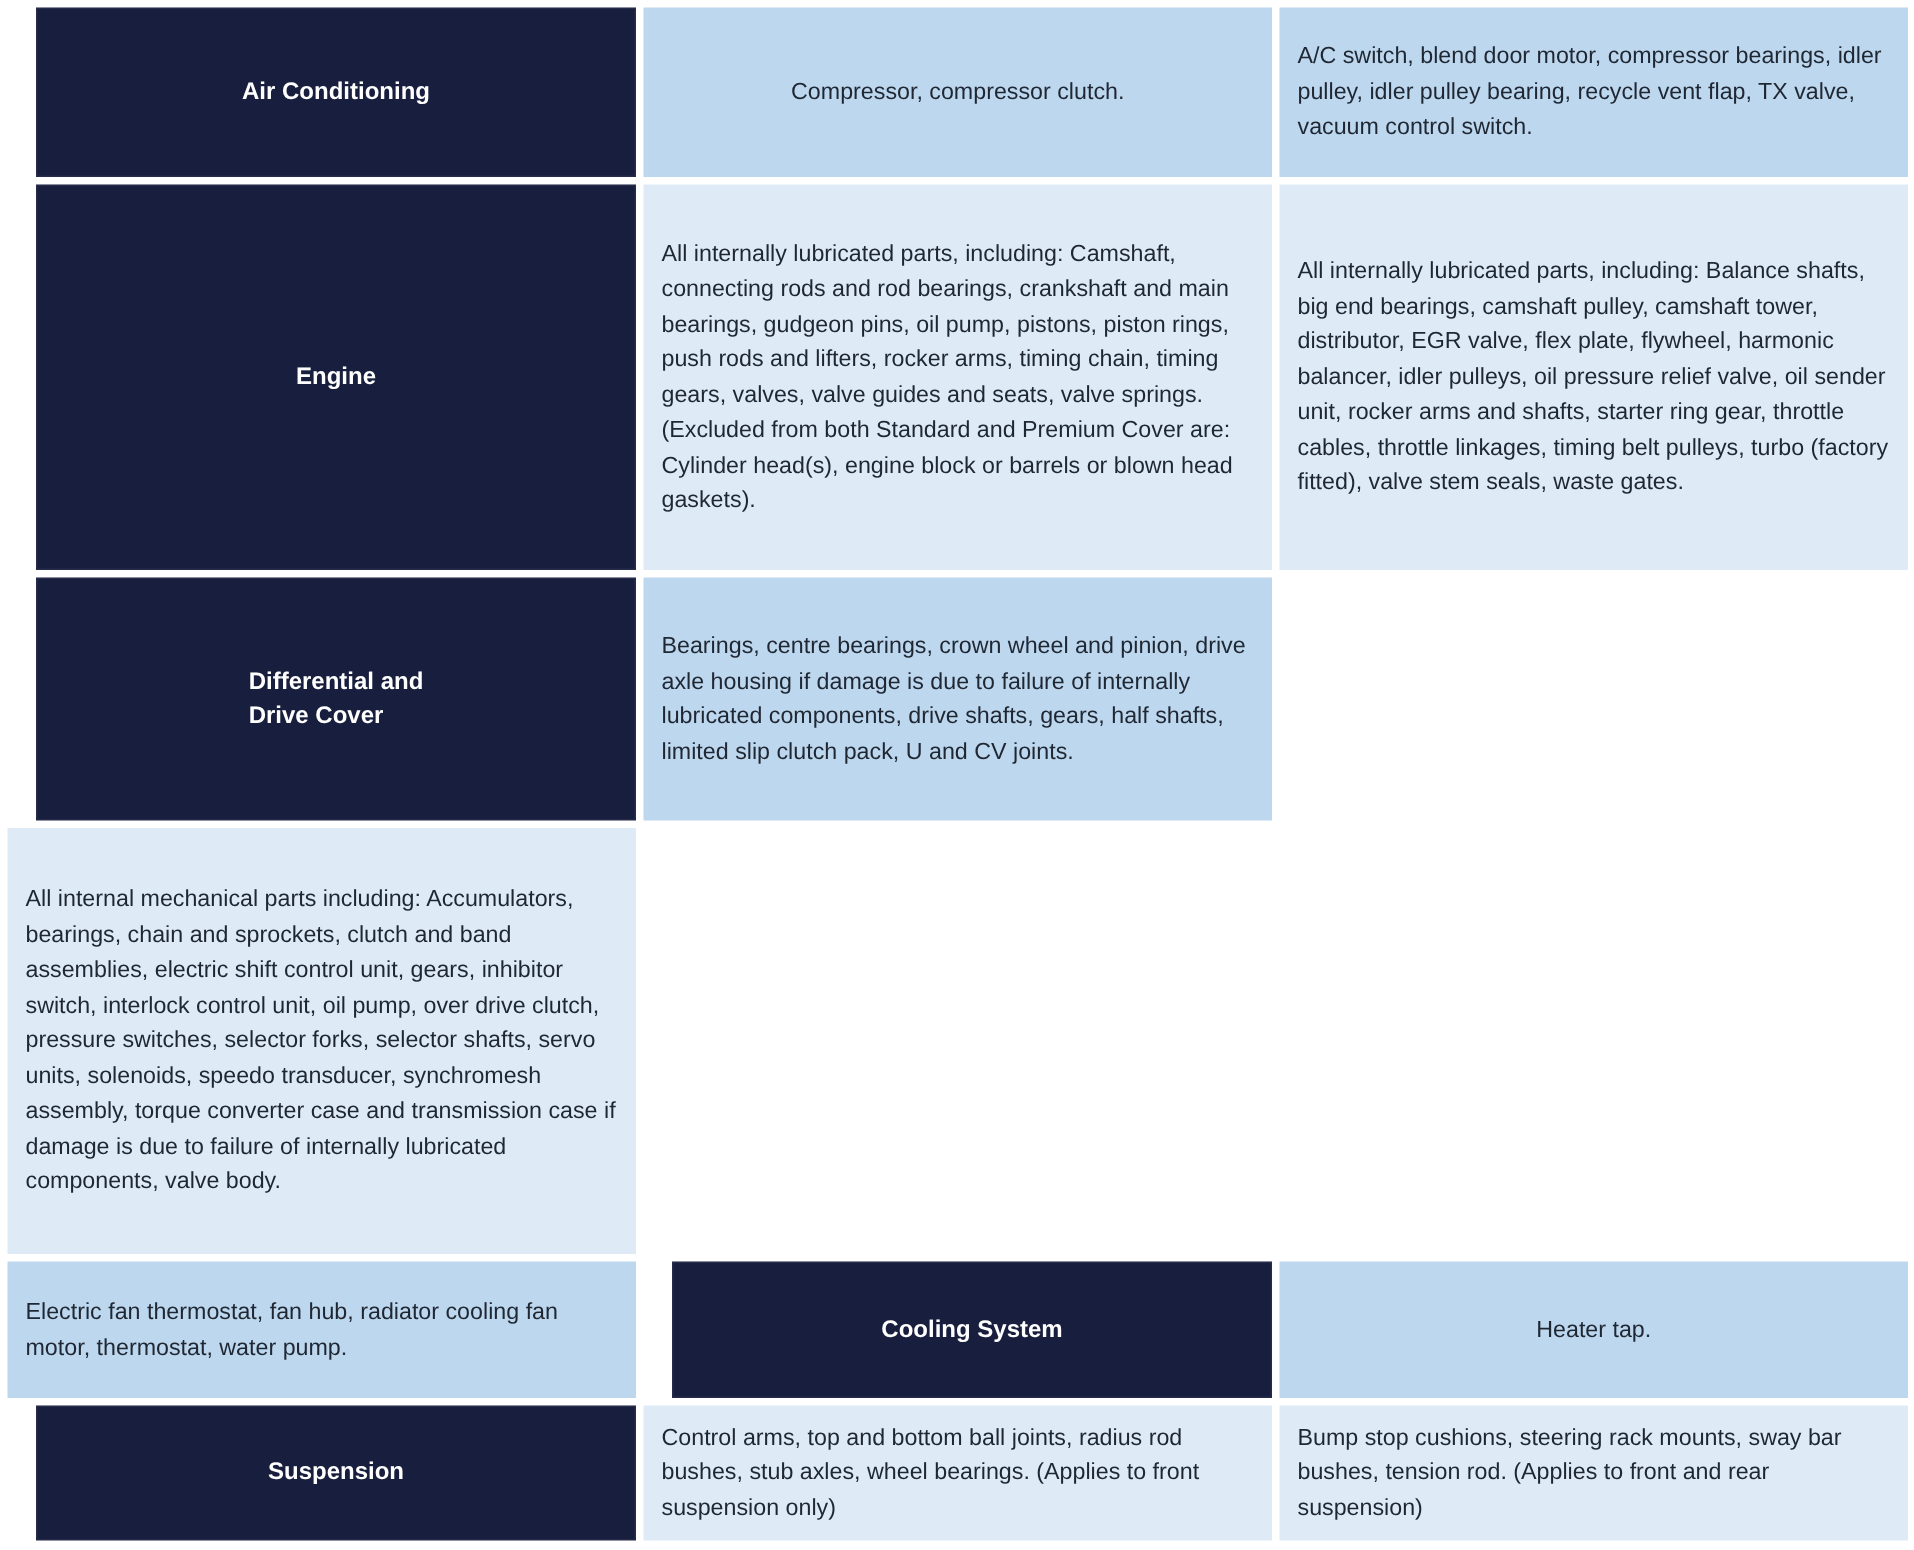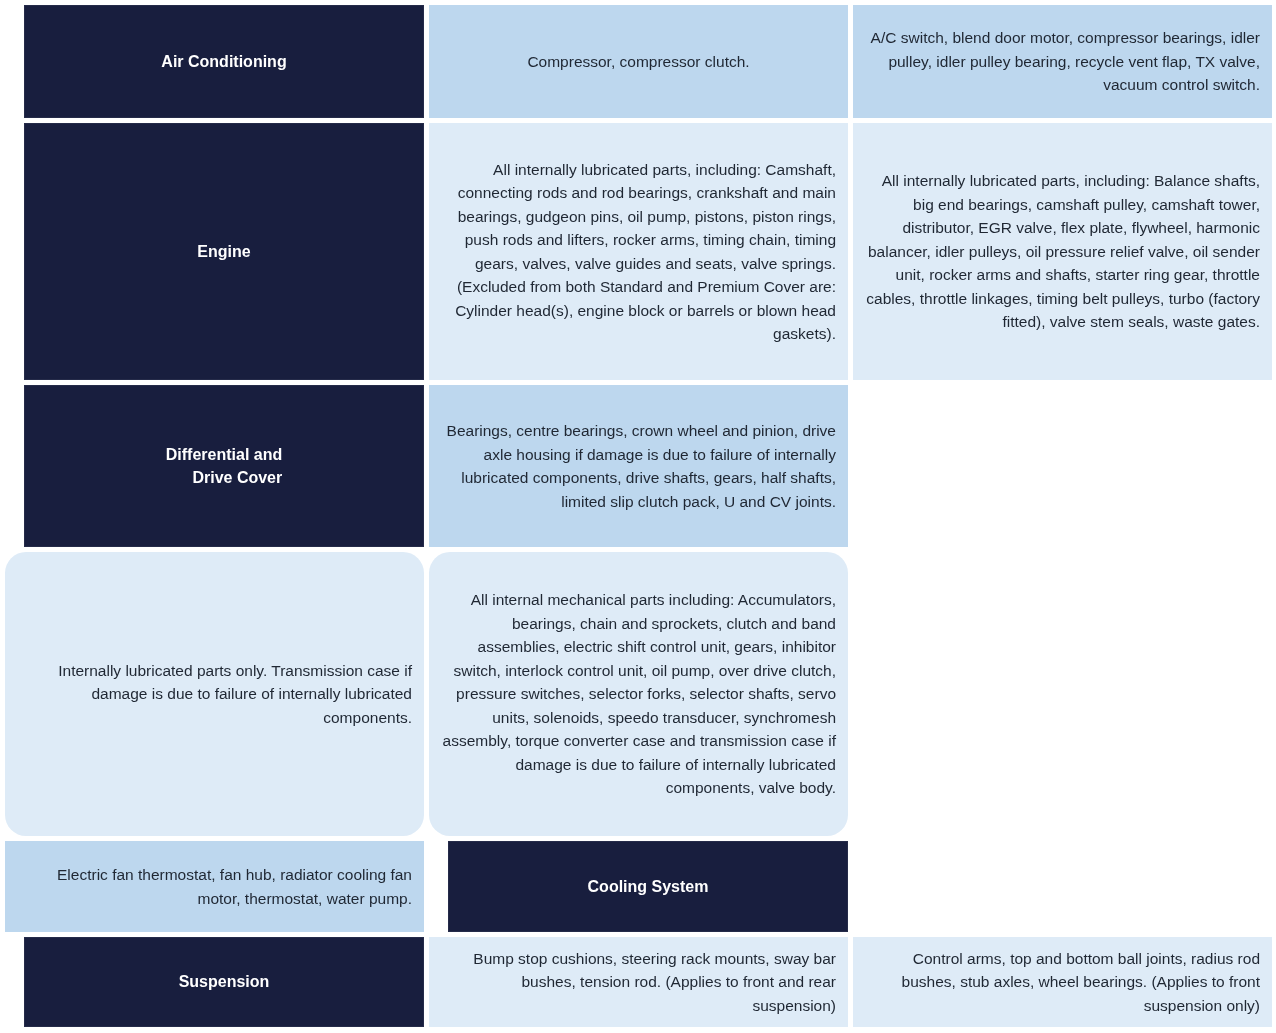--- a/index.html
+++ b/index.html
@@ -19,42 +19,42 @@
     display: grid;
     grid-template-columns: 1fr 1fr 1fr;
     gap: 5px;
     margin-bottom: 5px;
   }
   .t-row:last-child { margin-bottom: 0; }
   .cell {
     display: flex;
     align-items: center;
     justify-content: center;
-    text-align: right;
+    text-align: left;
     box-sizing: border-box;
     padding: 0 12px;
     font-size: 15.5px;
     line-height: 23.5px;
     color: var(--cell-text, #1f2733);
   }
   .cat {
     background: var(--category-bg, #181e3e);
     color: var(--category-text, #ffffff);
     font-weight: bold;
     font-size: 16px;
     white-space: pre-line;
     box-shadow: inset 0 0 0 1px rgba(255,255,255,0.06);
     margin-left: 19px;
   }
   .shade-a { background: var(--row-shade-a, #bdd7ee); }
   .shade-b { background: var(--row-shade-b, #deebf7); }
   .r1 .cell { min-height: 113px; }
   .r2 .cell { min-height: 257px; }
   .r3 .cell { min-height: 162px; }
-  .r4 .cell { min-height: 284px; border-radius: 21px; }
+  .r4 .cell { min-height: 284px; }
   .r5 .cell { min-height: 91px; }
   .r6 .cell { min-height: 90px; }
 </style>
 </head>
 <body>
 
 <div class="table-wrap">
 
   <div class="t-row r1">
     <div class="cell cat">Air Conditioning</div>
@@ -68,28 +68,28 @@
     <div class="cell shade-b">All internally lubricated parts, including: Balance shafts, big end bearings, camshaft pulley, camshaft tower, distributor, EGR valve, flex plate, flywheel, harmonic balancer, idler pulleys, oil pressure relief valve, oil sender unit, rocker arms and shafts, starter ring gear, throttle cables, throttle linkages, timing belt pulleys, turbo (factory fitted), valve stem seals, waste gates.</div>
   </div>
 
   <div class="t-row r3">
     <div class="cell cat">Differential and
 Drive Cover</div>
     <div class="cell shade-a">Bearings, centre bearings, crown wheel and pinion, drive axle housing if damage is due to failure of internally lubricated components, drive shafts, gears, half shafts, limited slip clutch pack, U and CV joints.</div>
   </div>
 
   <div class="t-row r4">
-    <div class="cell shade-b">Internally lubricated parts only. Transmission case if damage is due to failure of internally lubricated components.</div>
     <div class="cell shade-b">All internal mechanical parts including: Accumulators, bearings, chain and sprockets, clutch and band assemblies, electric shift control unit, gears, inhibitor switch, interlock control unit, oil pump, over drive clutch, pressure switches, selector forks, selector shafts, servo units, solenoids, speedo transducer, synchromesh assembly, torque converter case and transmission case if damage is due to failure of internally lubricated components, valve body.</div>
   </div>
 
   <div class="t-row r5">
     <div class="cell shade-a">Electric fan thermostat, fan hub, radiator cooling fan motor, thermostat, water pump.</div>
     <div class="cell cat">Cooling System</div>
+    <div class="cell shade-a">Heater tap.</div>
   </div>
 
   <div class="t-row r6">
     <div class="cell cat">Suspension</div>
+    <div class="cell shade-b">Control arms, top and bottom ball joints, radius rod bushes, stub axles, wheel bearings. (Applies to front suspension only)</div>
     <div class="cell shade-b">Bump stop cushions, steering rack mounts, sway bar bushes, tension rod. (Applies to front and rear suspension)</div>
-    <div class="cell shade-b">Control arms, top and bottom ball joints, radius rod bushes, stub axles, wheel bearings. (Applies to front suspension only)</div>
   </div>
 
 </div>
 
 </body></html>

